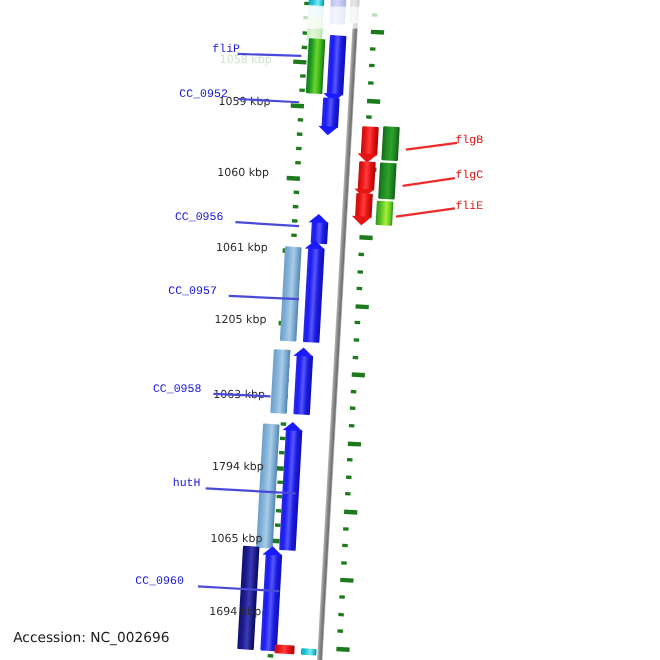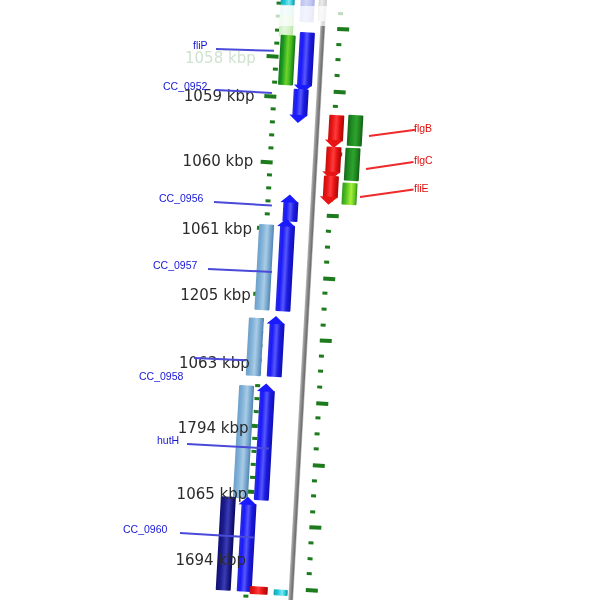--- a/index.html
+++ b/index.html
@@ -81,21 +81,21 @@
     height: 3px;
     width: 5px;
     background: #1d7a1d;
   }
   .dot.major { width: 12px; height: 4px; background:#1d7a1d; }
 
   
   .scale-label {
     position: absolute;
     font-family: "DejaVu Sans", sans-serif;
-    font-size: 15px;
+    font-size: 10px;
     color: #2b2b2b;
     white-space: nowrap;
     text-align: right;
     z-index: 40;
   }
   .scale-label.faint { color:#cfe3cf; }
 
   
   .feat {
     position: absolute;
@@ -134,21 +134,21 @@
     left:-3px;
     top:-7px;
     border-left: 9.5px solid transparent;
     border-right: 9.5px solid transparent;
     border-bottom: 8px solid #1a1aff;
   }
 
   
   .glabel {
     position:absolute;
-    font-family:Liberation Sans, sans-serif;
+    font-family:Liberation Mono, monospace;
     font-size:10.5px;
     white-space:nowrap;
     z-index:50;
   }
   .glabel.blue { color:#1616d8; }
   .glabel.red  { color:#e01010; }
 
   .leader {
     position:absolute;
     height:1.6px;
@@ -333,30 +333,31 @@
 
   <div id="labels-layer">
       <div class="glabel blue" style="left: 193px; top: 39px;">fliP</div>
       <div class="leader blue" style="left: 216px; top: 48px; width: 58px; transform: rotate(1.8deg);"></div>
       <div class="glabel blue" style="left: 163px; top: 80px;">CC_0952</div>
       <div class="leader blue" style="left: 216px; top: 89px; width: 56px; transform: rotate(3deg);"></div>
       <div class="glabel blue" style="left: 159px; top: 192px;">CC_0956</div>
       <div class="leader blue" style="left: 214px; top: 201px; width: 58px; transform: rotate(3.5deg);"></div>
       <div class="glabel blue" style="left: 153px; top: 259px;">CC_0957</div>
       <div class="leader blue" style="left: 208px; top: 268px; width: 64px; transform: rotate(2.6deg);"></div>
-      <div class="glabel blue" style="left: 139px; top: 348px; margin-top: 22px;">CC_0958</div>
+      <div class="glabel blue" style="left: 139px; top: 348px;">CC_0958</div>
       <div class="leader blue" style="left: 194px; top: 357px; width: 52px; transform: rotate(2.5deg);"></div>
       <div class="glabel blue" style="left: 157px; top: 434px;">hutH</div>
       <div class="leader blue" style="left: 187px; top: 443px; width: 82px; transform: rotate(3.2deg);"></div>
       <div class="glabel blue" style="left: 123px; top: 523px;">CC_0960</div>
       <div class="leader blue" style="left: 180px; top: 532px; width: 74px; transform: rotate(3.4deg);"></div>
       <div class="glabel red" style="left: 414px; top: 122px;">flgB</div>
       <div class="leader red" style="left: 369px; top: 135px; width: 47px; transform: rotate(-7.5deg);"></div>
       <div class="glabel red" style="left: 414px; top: 154px;">flgC</div>
       <div class="leader red" style="left: 366px; top: 168px; width: 48px; transform: rotate(-8.5deg);"></div>
       <div class="glabel red" style="left: 414px; top: 182px;">fliE</div>
       <div class="leader red" style="left: 360px; top: 196px; width: 54px; transform: rotate(-8deg);"></div>
     </div>
 
   <div class="title-bg"></div>
 
+  <div class="footer-accession">Accession: NC_002696</div>
 
 </div>
 
 </body></html>

